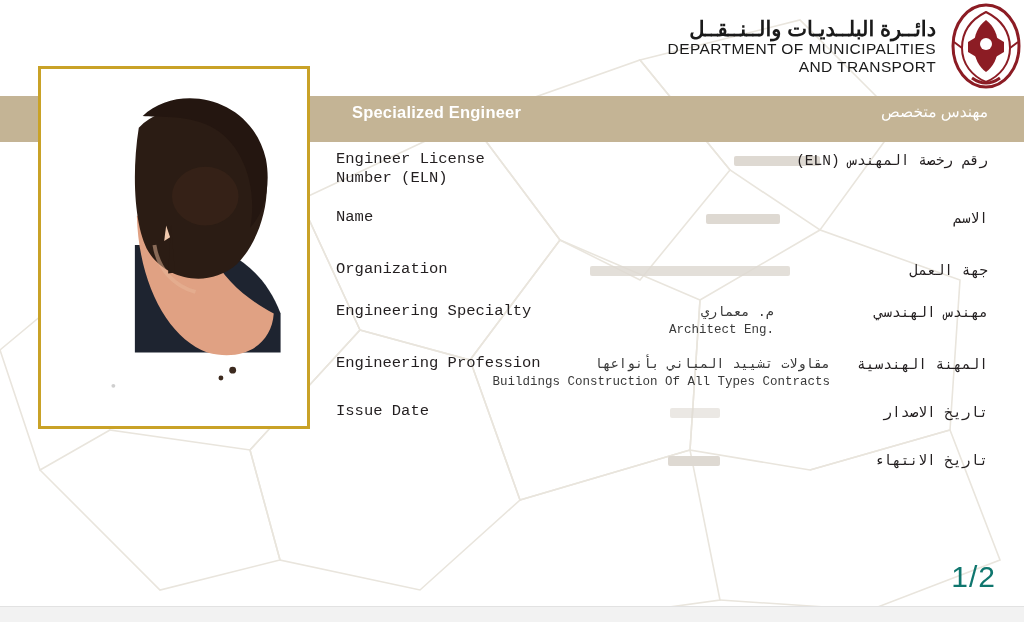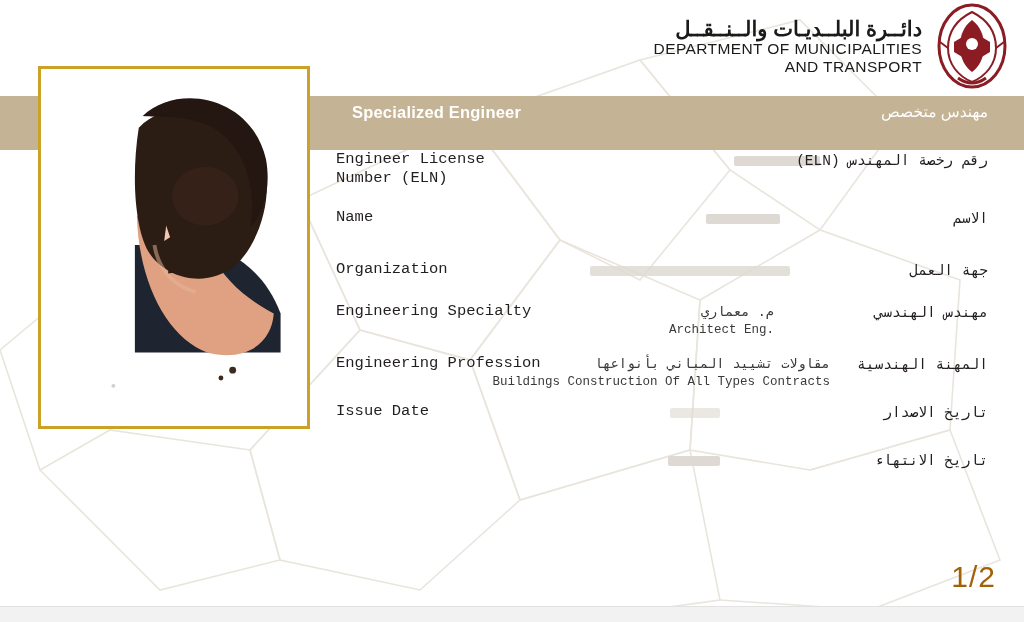--- a/index.html
+++ b/index.html
@@ -25,21 +25,21 @@
     opacity: 1;
   }
   
   .header {
     position: absolute;
     top: 0; right: 0;
     width: 420px; height: 92px;
     display: flex;
     align-items: center;
     justify-content: flex-end;
-    padding-right: 14px;
+    padding-right: 0;
   }
   .header-text {
     text-align: right;
     color: #221f1f;
     line-height: 1.12;
     margin-right: 12px;
   }
   .header-ar {
     font-size: 21px;
     letter-spacing: 1px;
@@ -55,21 +55,21 @@
   .header-en1 { }
   .crest {
     width: 76px; height: 88px;
     position: relative;
     flex: none;
   }
   
   .band {
     position: absolute;
     top: 96px; left: 0;
-    width: 1024px; height: 54px;
+    width: 1024px; height: 46px;
     background: #c4b495;
   }
   .band-en {
     position: absolute;
     left: 352px; top: 7px;
     color: #ffffff;
     font-size: 16.5px;
     font-weight: bold;
     letter-spacing: 0.2px;
   }
@@ -136,21 +136,21 @@
     height: 10px;
     background: #ded9d2;
     border-radius: 2px;
     vertical-align: middle;
   }
   
   .page-num {
     position: absolute;
     right: 28px; bottom: 28px;
     font-size: 30px;
-    color: #a16207;
+    color: #0f766e;
     letter-spacing: 1px;
   }
   .footer-strip {
     position: absolute;
     left: 0; bottom: 0;
     width: 1024px; height: 16px;
     background: #f2f2f2;
     border-top: 1px solid #e2e2e2;
   }
 </style>

